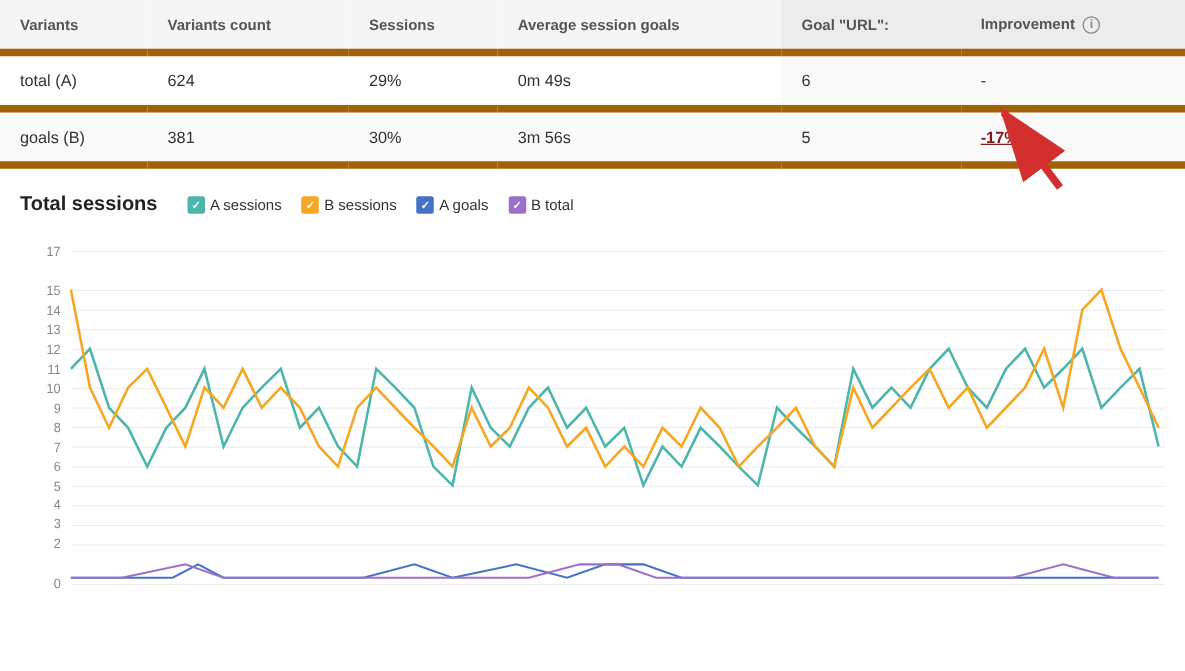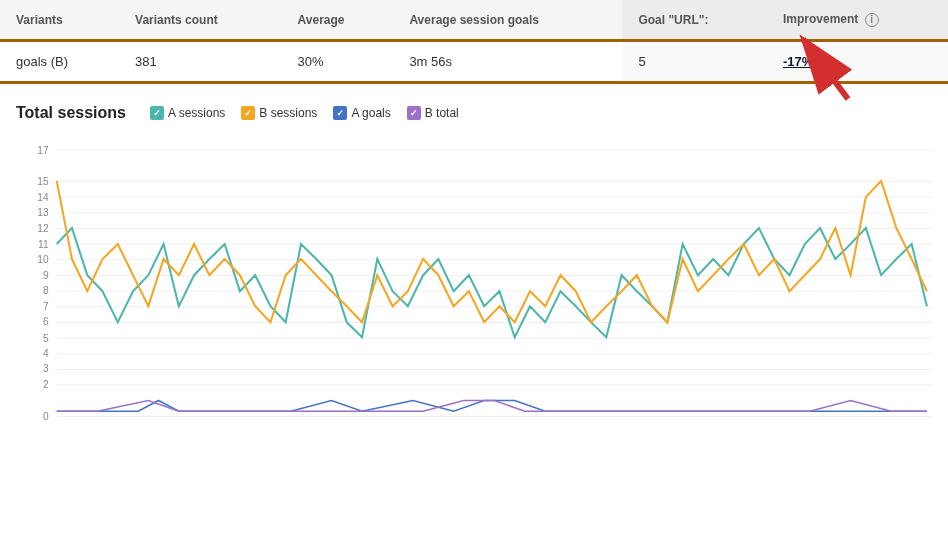--- a/index.html
+++ b/index.html
@@ -12,21 +12,21 @@
     }
 
     
     .data-table {
       width: 100%;
       border-collapse: collapse;
     }
     .data-table th, .data-table td {
       padding: 12px 16px;
       text-align: left;
-      border-bottom: 3px solid #a16207;
+      border-bottom: 6px solid #a16207;
     }
     .data-table th {
       font-weight: 600;
       font-size: 12px;
       color: #555;
       background: #f5f5f5;
       vertical-align: bottom;
     }
     .data-table td {
       font-size: 13px;
@@ -44,21 +44,21 @@
       background: #ececec !important;
       color: #444;
     }
     .goal-url-cell {
       background: #f9f9f9 !important;
     }
     .improvement-cell {
       background: #f9f9f9 !important;
     }
     .improvement-negative {
-      color: #0f172a;
+      color: #7f1d1d;
       font-weight: bold;
       text-decoration: underline;
     }
     .info-icon {
       display: inline-block;
       width: 14px;
       height: 14px;
       border-radius: 50%;
       border: 1px solid #888;
       color: #888;
@@ -134,30 +134,38 @@
     }
   </style>
 </head>
 <body>
 
 <table class="data-table">
   <thead>
     <tr>
       <th>Variants</th>
       <th>Variants count</th>
-      <th>Average</th>
+      <th>Sessions</th>
       <th>Average session goals</th>
       <th class="goal-url-header">Goal "URL":</th>
       <th class="improvement-header">
         <span>Improvement</span>
         <span class="info-icon">i</span>
       </th>
     </tr>
   </thead>
   <tbody>
+    <tr>
+      <td>total (A)</td>
+      <td>624</td>
+      <td>29%</td>
+      <td>0m 49s</td>
+      <td class="goal-url-cell">6</td>
+      <td class="improvement-cell">-</td>
+    </tr>
     <tr>
       <td>goals (B)</td>
       <td>381</td>
       <td>30%</td>
       <td>3m 56s</td>
       <td class="goal-url-cell">5</td>
       <td class="improvement-cell">
         <span class="improvement-negative">-17%</span>
       </td>
     </tr>

